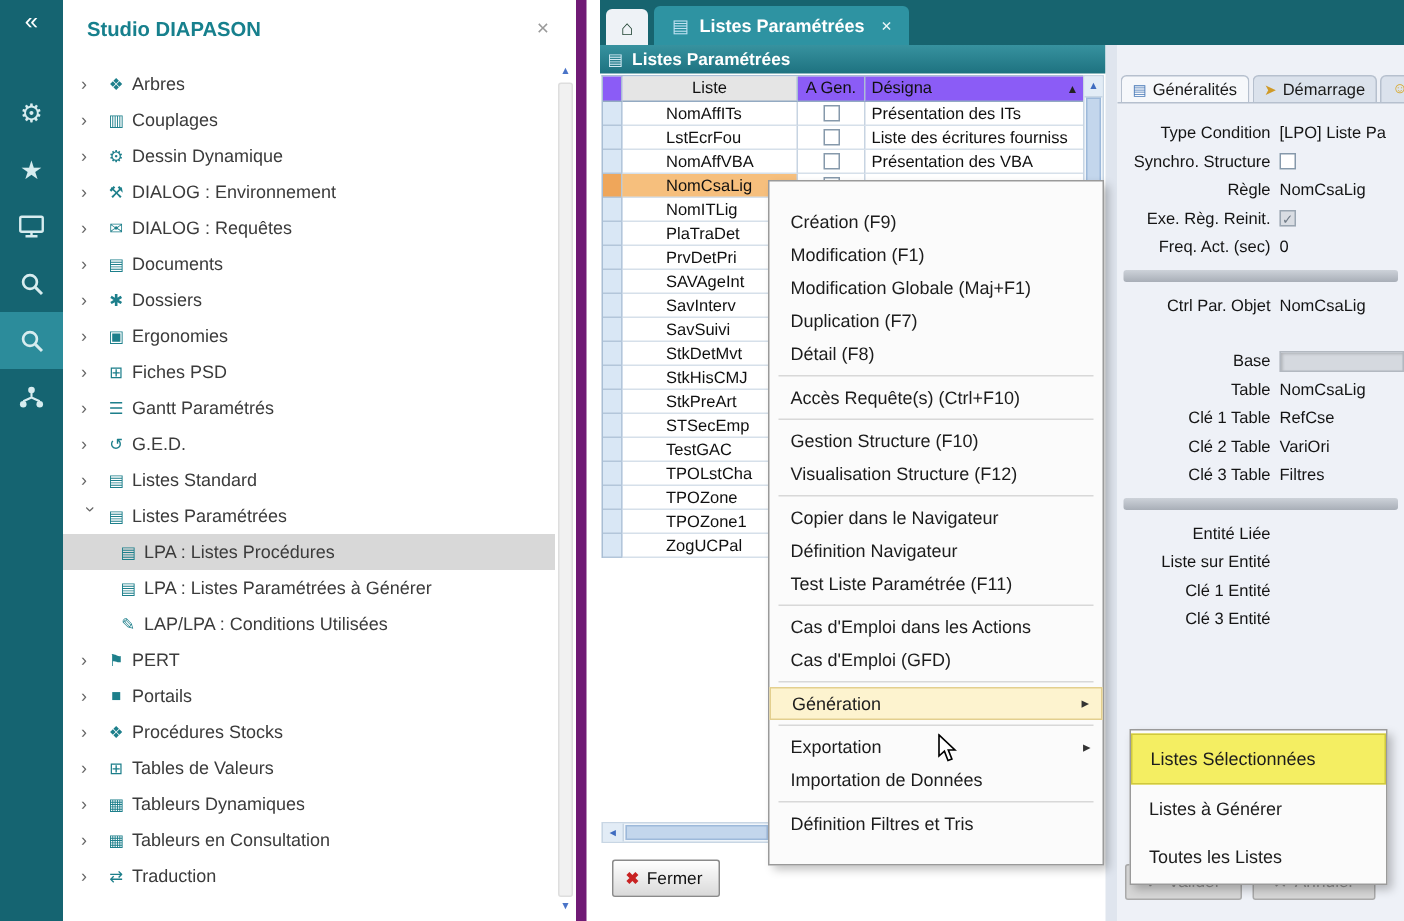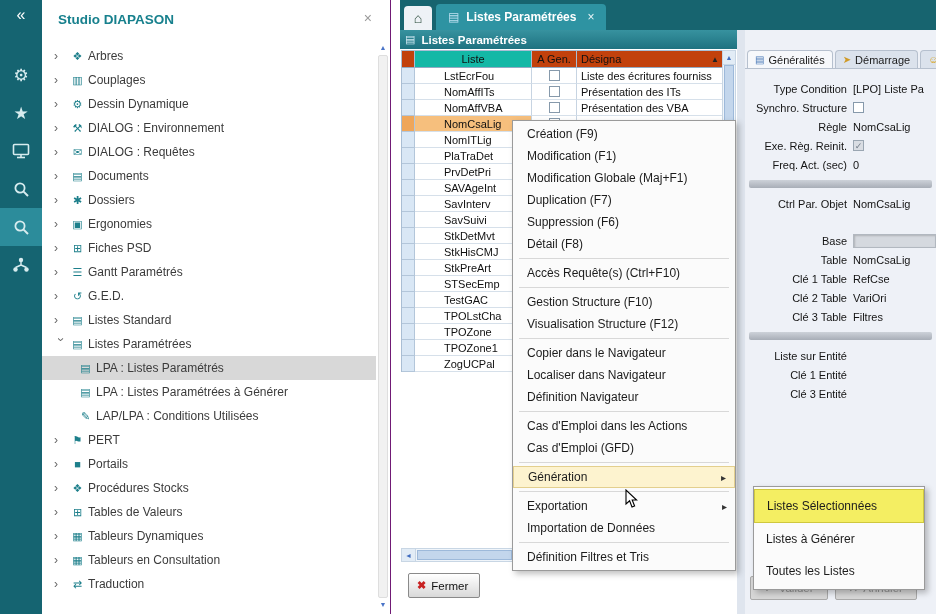--- a/index.html
+++ b/index.html
@@ -8,21 +8,21 @@
 
   
   #rail{position:absolute;left:0;top:0;width:42px;height:614px;background:#156471;}
   .rail-item{width:42px;height:38px;display:flex;align-items:center;justify-content:center;
              color:#d7ecef;font-size:17px;cursor:default;}
   .rail-item.top{height:30px;font-size:16px;color:#fff;margin-bottom:26px;}
   .rail-item.active{background:#2c8c9b;}
 
   
   #sidebar{position:absolute;left:42px;top:0;width:349px;height:614px;background:#fff;
-           border-right:1px solid #701a75;box-sizing:border-box;}
+           border-right:7px solid #701a75;box-sizing:border-box;}
   .sb-title{position:absolute;left:16px;top:12px;color:#17808d;font-weight:bold;font-size:13.5px;}
   .sb-close{position:absolute;right:18px;top:10px;color:#9a9a9a;font-size:14px;}
   #tree{position:absolute;left:0;top:44px;right:14px;}
   .tree-item{height:24px;display:flex;align-items:center;font-size:12px;color:#3b3b3b;padding-left:12px;}
   .tree-item .chev{width:13px;font-size:12px;color:#666;}
   .tree-item.expanded .chev{transform:rotate(90deg);width:13px;display:inline-block;}
   .tree-item .ticon{width:21px;text-align:center;font-size:11px;color:#1d7f8b;flex:none;}
   .tree-item.child{padding-left:33px;}
   .tree-item.selected{background:#d8d8d8;}
   .tlabel{white-space:nowrap;overflow:hidden;}
@@ -48,22 +48,22 @@
   #grid{position:absolute;left:1px;top:20px;width:322px;border-left:1px solid #a9bed4;
         border-top:1px solid #a9bed4;box-sizing:border-box;}
   .g-h{display:flex;height:17px;}
   .g-row{display:flex;height:16px;background:#fff;}
   .gc{box-sizing:border-box;font-size:11px;display:flex;align-items:center;overflow:hidden;
       white-space:nowrap;height:100%;color:#101010;}
   .col-rh{width:13px;flex:none;}
   .col-liste{width:117px;flex:none;}
   .col-gen{width:45px;flex:none;}
   .col-desig{width:146px;flex:none;}
-  .g-h .gc{background:#c2410c;border-right:1px solid #a9bed4;border-bottom:1px solid #93aac2;}
-  .g-h .col-liste{background:#14b8a6;justify-content:center;}
+  .g-h .gc{background:#8b5cf6;border-right:1px solid #a9bed4;border-bottom:1px solid #93aac2;}
+  .g-h .col-liste{background:#e5e5e5;justify-content:center;}
   .g-h .col-gen{justify-content:center;}
   .g-h .col-desig{padding-left:4px;}
   .sort{margin-left:auto;padding-right:3px;font-size:8px;color:#222;}
   .g-row .gc{border-right:1px solid #c7d4e2;border-bottom:1px solid #d6e0ea;}
   .g-row .col-rh{background:#d9e7f5;border-color:#b3c6da;}
   .g-row .col-liste{padding-left:29px;}
   .g-row .col-gen{justify-content:center;}
   .g-row .col-desig{padding-left:4px;}
   .g-row.sel .col-rh{background:#efa65a;}
   .g-row.sel .col-liste{background:#f6bf7d;}
@@ -104,21 +104,21 @@
   .p-bar{height:8px;background:linear-gradient(#cdd2d9,#a8aeb7);border-radius:2px;margin:6px 4px;}
   .p-gap{height:18px;}
   .p-inset{width:82px;height:12px;background:#d5d9df;border:1px solid #b2b8c0;
            box-shadow:inset 1px 1px 2px rgba(0,0,0,.18);display:inline-block;}
   #pbtns{position:absolute;left:5px;bottom:14px;display:flex;gap:7px;}
   .p-btn{display:flex;align-items:center;gap:5px;height:22px;padding:0 13px;background:#d7d7d7;
          border:1px solid #aaa;border-radius:2px;color:#8e8e8e;font-size:11.5px;}
 
   
   #context-menu{position:absolute;left:512px;top:120px;width:224px;background:#fbfbfb;
-                border:1px solid #9a9a9a;box-shadow:3px 3px 6px rgba(0,0,0,.25);padding:2px 0;
+                border:1px solid #9a9a9a;box-shadow:3px 3px 6px rgba(0,0,0,.25);padding:16px 0;
                 z-index:50;box-sizing:border-box;}
   .m-item{height:22px;display:flex;align-items:center;padding:0 8px 0 14px;font-size:12px;
           color:#1c1c1c;box-sizing:border-box;}
   .m-item.hl{background:#fdf3cf;border:1px solid #e3cf8e;}
   .m-arrow{margin-left:auto;font-size:10px;color:#333;}
   .m-sep{height:1px;background:#d8d8d8;margin:3px 6px;}
   #submenu{position:absolute;left:753px;top:486px;width:172px;background:#fbfbfb;
            border:1px solid #9a9a9a;box-shadow:3px 3px 6px rgba(0,0,0,.25);padding:2px 0;
            z-index:60;box-sizing:border-box;}
   .s-item{height:22px;display:flex;align-items:center;padding:16px 12px;font-size:12px;color:#1c1c1c;box-sizing:border-box;}
@@ -225,21 +225,21 @@
         <span class="ticon">▤</span>
         <span class="tlabel">Listes Standard</span>
       </div>
       <div class="tree-item expanded">
         <span class="chev">›</span>
         <span class="ticon">▤</span>
         <span class="tlabel">Listes Paramétrées</span>
       </div>
       <div class="tree-item child selected">
         <span class="ticon">▤</span>
-        <span class="tlabel">LPA : Listes Paramétrés</span>
+        <span class="tlabel">LPA : Listes Procédures</span>
       </div>
       <div class="tree-item child">
         <span class="ticon">▤</span>
         <span class="tlabel">LPA : Listes Paramétrées à Générer</span>
       </div>
       <div class="tree-item child">
         <span class="ticon">✎</span>
         <span class="tlabel">LAP/LPA : Conditions Utilisées</span>
       </div>
       <div class="tree-item">
@@ -307,33 +307,33 @@
       <div class="gc col-liste">Liste</div>
       <div class="gc col-gen">A Gen.</div>
       <div class="gc col-desig">
         <span>Désigna</span>
         <span class="sort">▲</span>
       </div>
     </div>
     <div id="grid-body">
         <div class="g-row">
           <div class="gc col-rh"></div>
+          <div class="gc col-liste">NomAffITs</div>
+          <div class="gc col-gen">
+            <span class="cb"></span>
+          </div>
+          <div class="gc col-desig">Présentation des ITs</div>
+        </div>
+        <div class="g-row">
+          <div class="gc col-rh"></div>
           <div class="gc col-liste">LstEcrFou</div>
           <div class="gc col-gen">
             <span class="cb"></span>
           </div>
           <div class="gc col-desig">Liste des écritures fourniss</div>
-        </div>
-        <div class="g-row">
-          <div class="gc col-rh"></div>
-          <div class="gc col-liste">NomAffITs</div>
-          <div class="gc col-gen">
-            <span class="cb"></span>
-          </div>
-          <div class="gc col-desig">Présentation des ITs</div>
         </div>
         <div class="g-row">
           <div class="gc col-rh"></div>
           <div class="gc col-liste">NomAffVBA</div>
           <div class="gc col-gen">
             <span class="cb"></span>
           </div>
           <div class="gc col-desig">Présentation des VBA</div>
         </div>
         <div class="g-row sel">
@@ -541,20 +541,24 @@
         <div class="p-row">
           <span class="p-label">Clé 2 Table</span>
           <span class="p-val">VariOri</span>
         </div>
         <div class="p-row">
           <span class="p-label">Clé 3 Table</span>
           <span class="p-val">Filtres</span>
         </div>
         <div class="p-bar"></div>
         <div class="p-row">
+          <span class="p-label">Entité Liée</span>
+          <span class="p-val"></span>
+        </div>
+        <div class="p-row">
           <span class="p-label">Liste sur Entité</span>
           <span class="p-val"></span>
         </div>
         <div class="p-row">
           <span class="p-label">Clé 1 Entité</span>
           <span class="p-val"></span>
         </div>
         <div class="p-row">
           <span class="p-label">Clé 3 Entité</span>
           <span class="p-val"></span>
@@ -580,45 +584,42 @@
     <div class="m-item">
       <span class="m-label">Modification (F1)</span>
     </div>
     <div class="m-item">
       <span class="m-label">Modification Globale (Maj+F1)</span>
     </div>
     <div class="m-item">
       <span class="m-label">Duplication (F7)</span>
     </div>
     <div class="m-item">
-      <span class="m-label">Suppression (F6)</span>
-    </div>
-    <div class="m-item">
       <span class="m-label">Détail (F8)</span>
     </div>
     <div class="m-sep"></div>
     <div class="m-item">
       <span class="m-label">Accès Requête(s) (Ctrl+F10)</span>
     </div>
     <div class="m-sep"></div>
     <div class="m-item">
       <span class="m-label">Gestion Structure (F10)</span>
     </div>
     <div class="m-item">
       <span class="m-label">Visualisation Structure (F12)</span>
     </div>
     <div class="m-sep"></div>
     <div class="m-item">
       <span class="m-label">Copier dans le Navigateur</span>
     </div>
     <div class="m-item">
-      <span class="m-label">Localiser dans Navigateur</span>
-    </div>
-    <div class="m-item">
       <span class="m-label">Définition Navigateur</span>
+    </div>
+    <div class="m-item">
+      <span class="m-label">Test Liste Paramétrée (F11)</span>
     </div>
     <div class="m-sep"></div>
     <div class="m-item">
       <span class="m-label">Cas d'Emploi dans les Actions</span>
     </div>
     <div class="m-item">
       <span class="m-label">Cas d'Emploi (GFD)</span>
     </div>
     <div class="m-sep"></div>
     <div class="m-item hl">

